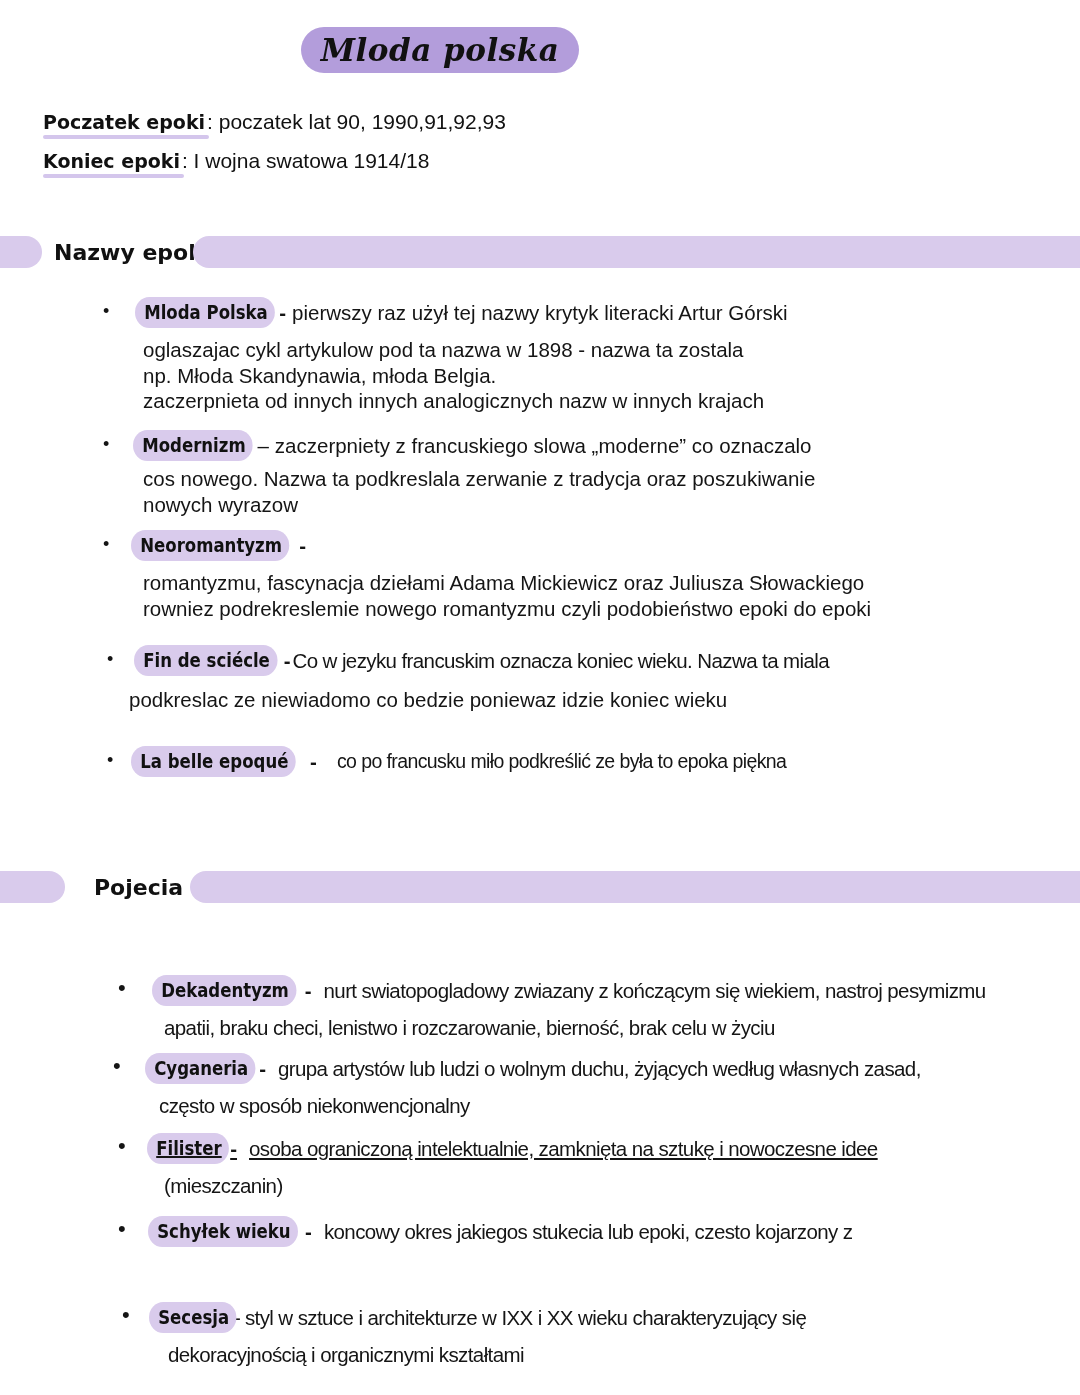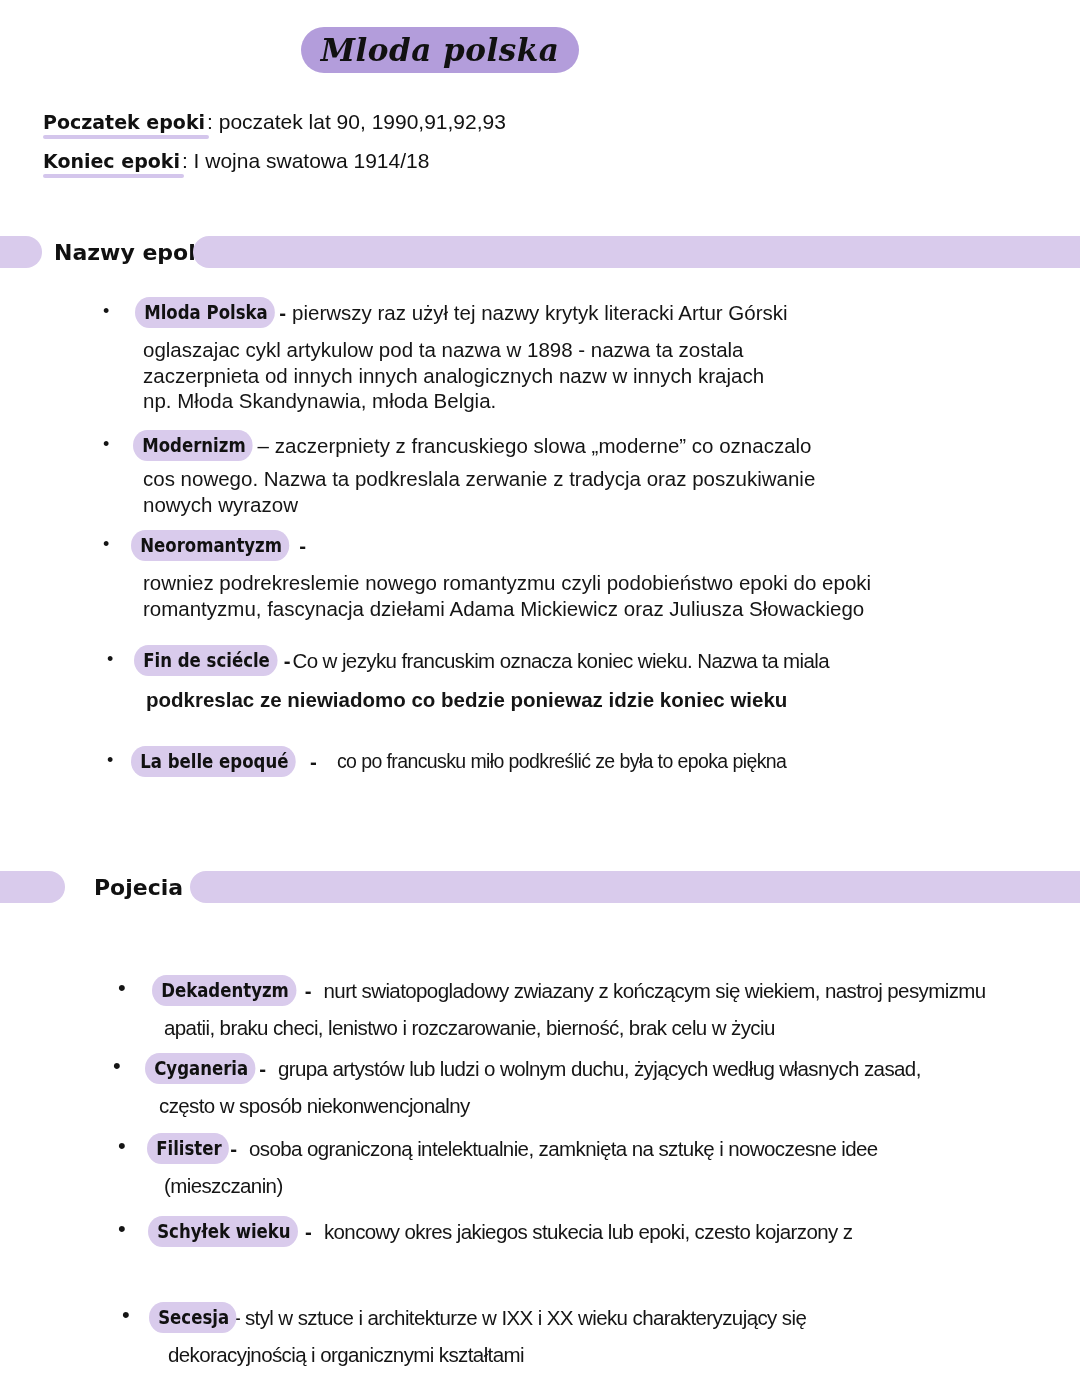--- a/index.html
+++ b/index.html
@@ -82,22 +82,22 @@
 
 <div class="item" style="left:103px; top:297px;">
   <span class="bullet" style="left:0; top:2px;">•</span>
   <div class="first" style="margin-left:32px;">
     <span class="term">Mloda Polska</span>
     <span class="dash" style="margin-left:-8px;">-</span>
     <span>pierwszy raz użył tej nazwy krytyk literacki Artur Górski</span>
   </div>
   <div style="margin-left:40px; margin-top:9px;">
     <div class="cont">oglaszajac cykl artykulow pod ta nazwa w 1898 - nazwa ta zostala</div>
+    <div class="cont">np. Młoda Skandynawia, młoda Belgia.</div>
     <div class="cont">zaczerpnieta od innych innych analogicznych nazw w innych krajach</div>
-    <div class="cont">np. Młoda Skandynawia, młoda Belgia.</div>
   </div>
 </div>
 
 <div class="item" style="left:103px; top:430px;">
   <span class="bullet" style="left:0; top:2px;">•</span>
   <div class="first" style="margin-left:30px;">
     <span class="term">Modernizm</span>
     <span class="dash" style="margin-left:-6px; font-weight:normal;">–</span>
     <span>zaczerpniety z francuskiego slowa „moderne” co oznaczalo</span>
   </div>
@@ -107,33 +107,33 @@
   </div>
 </div>
 
 <div class="item" style="left:103px; top:530px;">
   <span class="bullet" style="left:0; top:2px;">•</span>
   <div class="first" style="margin-left:28px;">
     <span class="term">Neoromantyzm</span>
     <span class="dash" style="margin-left:-4px; margin-right:12px;">-</span>
   </div>
   <div style="margin-left:40px; margin-top:9px;">
+    <div class="cont">romantyzmu, fascynacja dziełami Adama Mickiewicz oraz Juliusza Słowackiego</div>
     <div class="cont">rowniez podrekreslemie nowego romantyzmu czyli podobieństwo epoki do epoki</div>
-    <div class="cont">romantyzmu, fascynacja dziełami Adama Mickiewicz oraz Juliusza Słowackiego</div>
   </div>
 </div>
 
 <div class="item" style="left:107px; top:645px;">
   <span class="bullet" style="left:0; top:2px;">•</span>
   <div class="first" style="margin-left:27px;">
     <span class="term">Fin de sciécle</span>
     <span class="dash" style="margin-left:-6px; margin-right:2px;">-</span>
     <span class="narrow">Co w jezyku francuskim oznacza koniec wieku. Nazwa ta miala</span>
   </div>
-  <div style="margin-left:39px; margin-top:11px;font-weight:bold;">
+  <div style="margin-left:22px; margin-top:11px;">
     <div class="cont">podkreslac ze niewiadomo co bedzie poniewaz idzie koniec wieku</div>
   </div>
 </div>
 
 <div class="item" style="left:107px; top:746px;">
   <span class="bullet" style="left:0; top:2px;">•</span>
   <div class="first" style="margin-left:24px;gap:8px;">
     <span class="term">La belle epoqué</span>
     <span class="dash" style="margin-left:-8px; margin-right:12px;">-</span>
     <span class="narrow" style="font-size:19.5px;">co po francusku miło podkreślić ze była to epoka piękna</span>
@@ -165,21 +165,21 @@
     <span class="dash" style="margin-left:-6px; margin-right:12px;">-</span>
     <span class="narrow">grupa artystów lub ludzi o wolnym duchu, żyjących według własnych zasad,</span>
   </div>
   <div style="margin-left:46px; margin-top:9px;">
     <div class="cont narrow">często w sposób niekonwencjonalny</div>
   </div>
 </div>
 
 <div class="item" style="left:118px; top:1133px;">
   <span class="bullet big" style="left:0; top:0;">•</span>
-  <div class="first" style="margin-left:29px;">
+  <div class="first" style="margin-left:29px;text-decoration:underline;">
     <span class="term">Filister</span>
     <span class="dash" style="margin-left:-6px; margin-right:12px;">-</span>
     <span class="narrow">osoba ograniczoną intelektualnie, zamknięta na sztukę i nowoczesne idee</span>
   </div>
   <div style="margin-left:46px; margin-top:9px;">
     <div class="cont narrow">(mieszczanin)</div>
   </div>
 </div>
 
 <div class="item" style="left:118px; top:1216px;">

